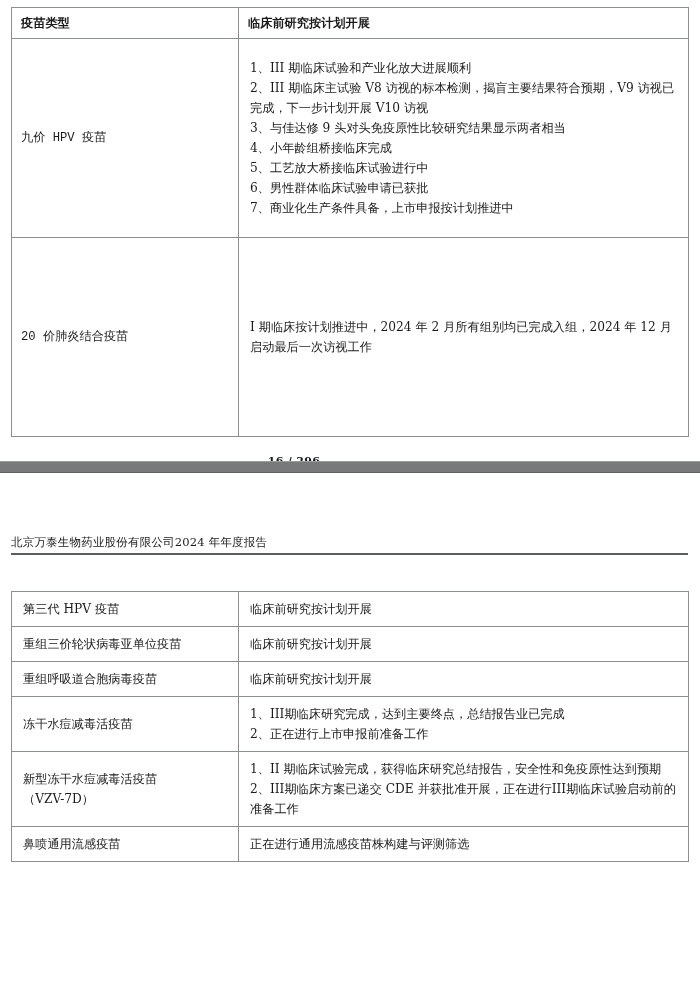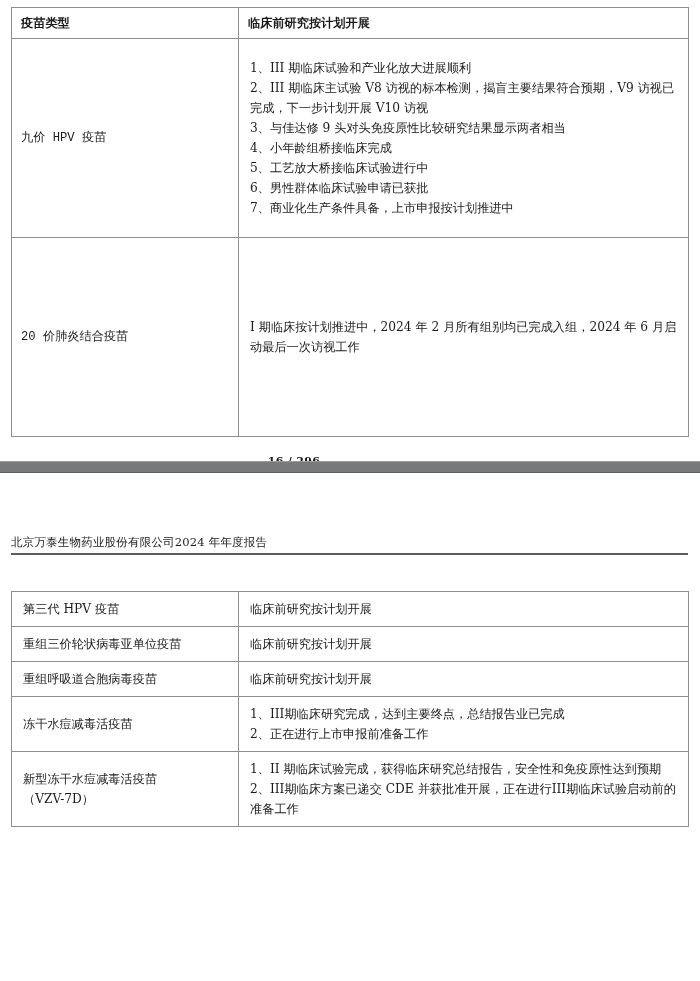--- a/index.html
+++ b/index.html
@@ -119,21 +119,21 @@
         <td class="cell-body">1、III 期临床试验和产业化放大进展顺利
 2、III 期临床主试验 V8 访视的标本检测，揭盲主要结果符合预期，V9 访视已完成，下一步计划开展 V10 访视
 3、与佳达修 9 头对头免疫原性比较研究结果显示两者相当
 4、小年龄组桥接临床完成
 5、工艺放大桥接临床试验进行中
 6、男性群体临床试验申请已获批
 7、商业化生产条件具备，上市申报按计划推进中</td>
       </tr>
       <tr>
         <td class="cell-name">20 价肺炎结合疫苗</td>
-        <td class="cell-body">I 期临床按计划推进中，2024 年 2 月所有组别均已完成入组，2024 年 6 月启动最后一次访视工作</td>
+        <td class="cell-body">I 期临床按计划推进中，2024 年 2 月所有组别均已完成入组，2024 年 12 月启动最后一次访视工作</td>
       </tr>
     </tbody>
   </table>
 
   <div class="page-number">16 / 296</div>
 
 </div>
 
 <div class="page-gap"></div>
 
@@ -163,16 +163,20 @@
         <td class="cell-name">冻干水痘减毒活疫苗</td>
         <td class="cell-body">1、III期临床研究完成，达到主要终点，总结报告业已完成
 2、正在进行上市申报前准备工作</td>
       </tr>
       <tr>
         <td class="cell-name name-centered">新型冻干水痘减毒活疫苗
 （VZV-7D）</td>
         <td class="cell-body">1、II 期临床试验完成，获得临床研究总结报告，安全性和免疫原性达到预期
 2、III期临床方案已递交 CDE 并获批准开展，正在进行III期临床试验启动前的准备工作</td>
       </tr>
+      <tr>
+        <td class="cell-name">鼻喷通用流感疫苗</td>
+        <td class="cell-body">正在进行通用流感疫苗株构建与评测筛选</td>
+      </tr>
     </tbody>
   </table>
 
 </div>
 
 </body></html>

